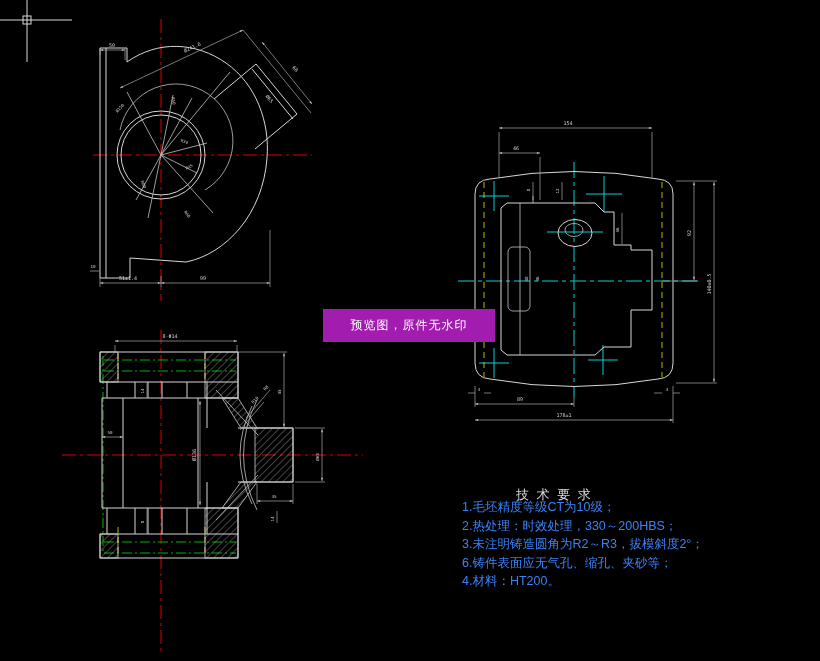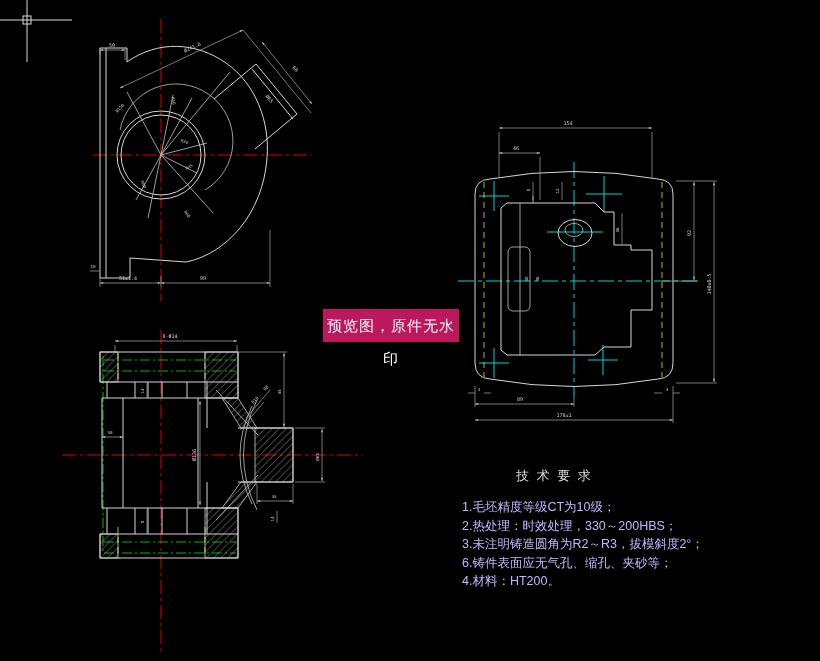--- a/index.html
+++ b/index.html
@@ -12,27 +12,27 @@
   .dima{stroke:#aaaaaa;stroke-width:.7;fill:none;marker-start:url(#ar);marker-end:url(#ar);}
   .hat {fill:url(#hatch);stroke:#d0d0d0;stroke-width:.8;}
   .cl-red  {stroke:#e00000;stroke-width:1;fill:none;stroke-dasharray:14 4 3 4;}
   .cl-green{stroke:#00b400;stroke-width:1;fill:none;stroke-dasharray:10 3 2 3;}
   .cl-cyan {stroke:#00d2d2;stroke-width:1;fill:none;stroke-dasharray:16 4 4 4;}
   .cyan{stroke:#00d2d2;stroke-width:1;fill:none;}
   .yel {stroke:#cfcf00;stroke-width:.9;fill:none;stroke-dasharray:6 4;}
   .dt  {fill:#cfcfcf;font-size:5px;text-anchor:middle;}
   .dts {fill:#cfcfcf;font-size:4.2px;text-anchor:middle;}
   .cursor{stroke:#d9d9d9;stroke-width:1;fill:none;}
-  #watermark{position:absolute;left:323px;top:309px;width:136px;height:33px;background:#be185d;
-     color:#ffffff;font-size:15px;line-height:33px;text-align:center;letter-spacing:1px;
+  #watermark{position:absolute;left:323px;top:309px;width:172px;height:33px;background:#a21caf;
+     color:#ffffff;font-size:12px;line-height:33px;text-align:center;letter-spacing:1px;
      font-family:"Liberation Sans",sans-serif;}
-  #tech-title{position:absolute;left:516px;top:467px;color:#d8d8d8;font-size:13px;
+  #tech-title{position:absolute;left:516px;top:486px;color:#d8d8d8;font-size:13px;
      letter-spacing:2px;font-family:"Liberation Sans",sans-serif;}
   #tech-list{position:absolute;left:462px;top:498px;margin:0;padding:0;list-style:none;
-     color:#c4b5fd;font-size:12.5px;line-height:18.5px;font-family:"Liberation Sans",sans-serif;}
+     color:#3b82f6;font-size:12.5px;line-height:18.5px;font-family:"Liberation Sans",sans-serif;}
 </style>
 </head>
 <body>
 
 <div id="stage">
 
 <svg width="820" height="661" viewBox="0 0 820 661">
   <defs>
     <pattern id="hatch" width="5" height="5" patternUnits="userSpaceOnUse" patternTransform="rotate(45)">
       <line x1="0" y1="0" x2="0" y2="5" stroke="#bdbdbd" stroke-width="0.7"></line>

